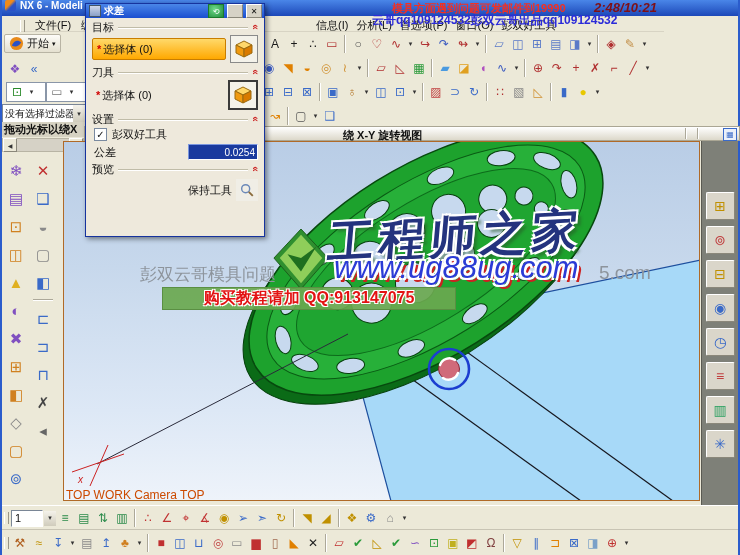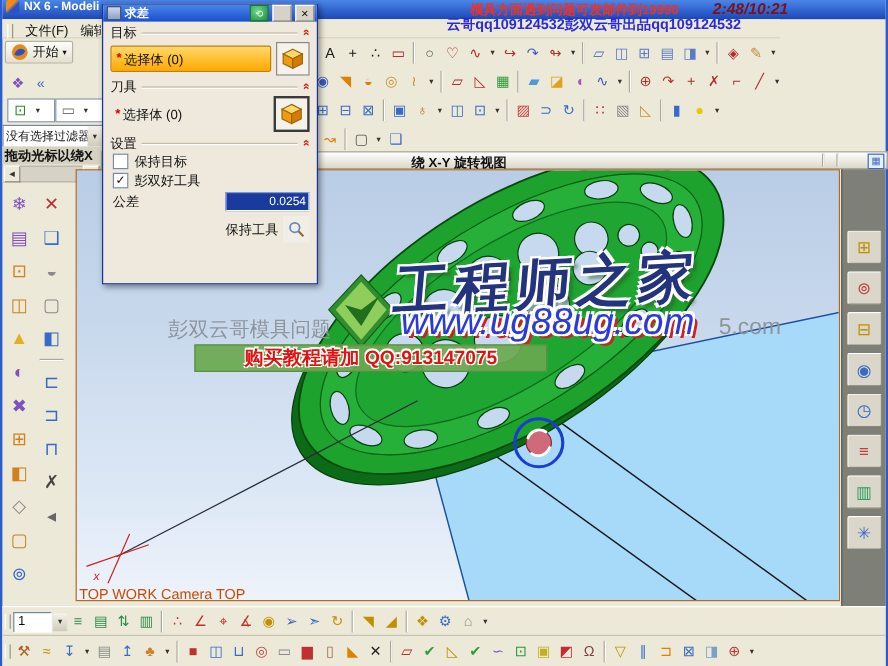--- a/index.html
+++ b/index.html
@@ -7,21 +7,21 @@
        font-family:"Liberation Sans","DejaVu Sans",sans-serif;background:#ece9d8;font-size:11px;color:#111}
   .abs{position:absolute}
   
   .frame{background:#2b5ccc}
   
   .titlebar{left:2px;top:0;width:736px;height:16px;background:linear-gradient(180deg,#4a86e8,#1c48b8);
             display:flex;gap:4px;padding-left:3px;box-sizing:border-box}
   .titletxt{color:#fff;font-weight:bold;font-size:10px;white-space:nowrap;overflow:hidden;width:84px}
   .appicon{width:11px;height:11px;border-radius:2px;background:linear-gradient(135deg,#f08a1a 40%,#2a52c8 60%);flex:none}
   
-  .menubar{left:2px;top:16px;width:648px;height:16px;background:#ece9d8;border-bottom:1px solid #d8d4c4;box-sizing:border-box}
+  .menubar{left:16px;top:16px;width:648px;height:16px;background:#ece9d8;border-bottom:1px solid #d8d4c4;box-sizing:border-box}
   .menugrp{position:absolute;top:1px;display:flex;gap:6px;align-items:center;white-space:nowrap;overflow:hidden}
   .menuitem{padding:1px 2px;cursor:default}
   .grip{width:3px;height:12px;border-left:1px solid #fff;border-right:1px solid #9a9687;margin:0 2px;flex:none}
   .hstrip{display:flex;align-items:center;gap:1px;overflow:hidden}
   .tbi{width:18px;height:20px;display:inline-flex;align-items:center;justify-content:center;
        font-size:12px;line-height:1;border-radius:2px;flex:none;cursor:default}
   .tsep{width:1px;height:18px;background:#aca899;border-right:1px solid #fff;margin:0 2px;flex:none}
   .tdd{width:9px;height:20px;display:inline-flex;align-items:center;justify-content:center;font-size:7px;color:#333;flex:none}
   .vstrip{display:flex;flex-direction:column;align-items:center;overflow:hidden}
   .vstrip .tbi{width:23px;height:22px;font-size:15px;margin:3px 0}
@@ -109,20 +109,28 @@
 
 <div class="abs ovl1">模具方面遇到问题可发邮件到19990</div>
 <div class="abs ovltime">2:48/10:21</div>
 <div class="abs ovl2">云哥qq109124532彭双云哥出品qq109124532</div>
 
 <div class="abs menubar">
   <div class="menugrp" style="left:2px;width:80px">
     <span class="grip"></span>
     <span class="menuitem">文件(F)</span>
     <span class="menuitem">编辑(E)</span>
+  </div>
+  <div class="menugrp" style="left:298px;width:250px;gap:4px">
+    <span class="menuitem">信息(I)</span>
+    <span class="menuitem">分析(L)</span>
+    <span class="menuitem">首选项(P)</span>
+    <span class="menuitem">窗口(O)</span>
+    <span class="menuitem">彭双好工具</span>
+    <span class="menuitem">帮助(H)</span>
   </div>
 </div>
 
 <div class="abs" style="left:4px;top:34px">
   <div class="startbtn">
     <svg width="15" height="15" viewBox="0 0 16 16">
       <circle cx="8" cy="8" r="7" fill="#e88a1a"></circle>
       <path d="M3,10 C6,4 10,4 13,7 C10,12 6,12 3,10 Z" fill="#2a52c8"></path>
     </svg>
     <span>开始</span>
@@ -405,32 +413,33 @@
       </svg>
     </span>
   </div>
 
   <div class="dcap">
     <span>设置</span>
     <span class="line"></span>
     <span class="chev">«</span>
   </div>
   <div class="chkrow">
-    <span class="chkbox"></span>
-    <span>保持目标</span>
-  </div>
-  <div class="chkrow">
     <span class="chkbox">✓</span>
     <span>彭双好工具</span>
   </div>
   <div class="tolrow">
     <span>公差</span>
     <input class="tolfield" value="0.0254" style="">
   </div>
 
+  <div class="dcap">
+    <span>预览</span>
+    <span class="line"></span>
+    <span class="chev">«</span>
+  </div>
   <div class="resrow">
     <span>保持工具</span>
     <span class="magbtn">
       <svg width="16" height="16" viewBox="0 0 18 18">
         <circle cx="7.5" cy="7.5" r="4.5" fill="none" stroke="#6a88b8" stroke-width="1.6"></circle>
         <line x1="11" y1="11" x2="15.5" y2="15.5" stroke="#8a6a3a" stroke-width="2"></line>
       </svg>
     </span>
   </div>
 

